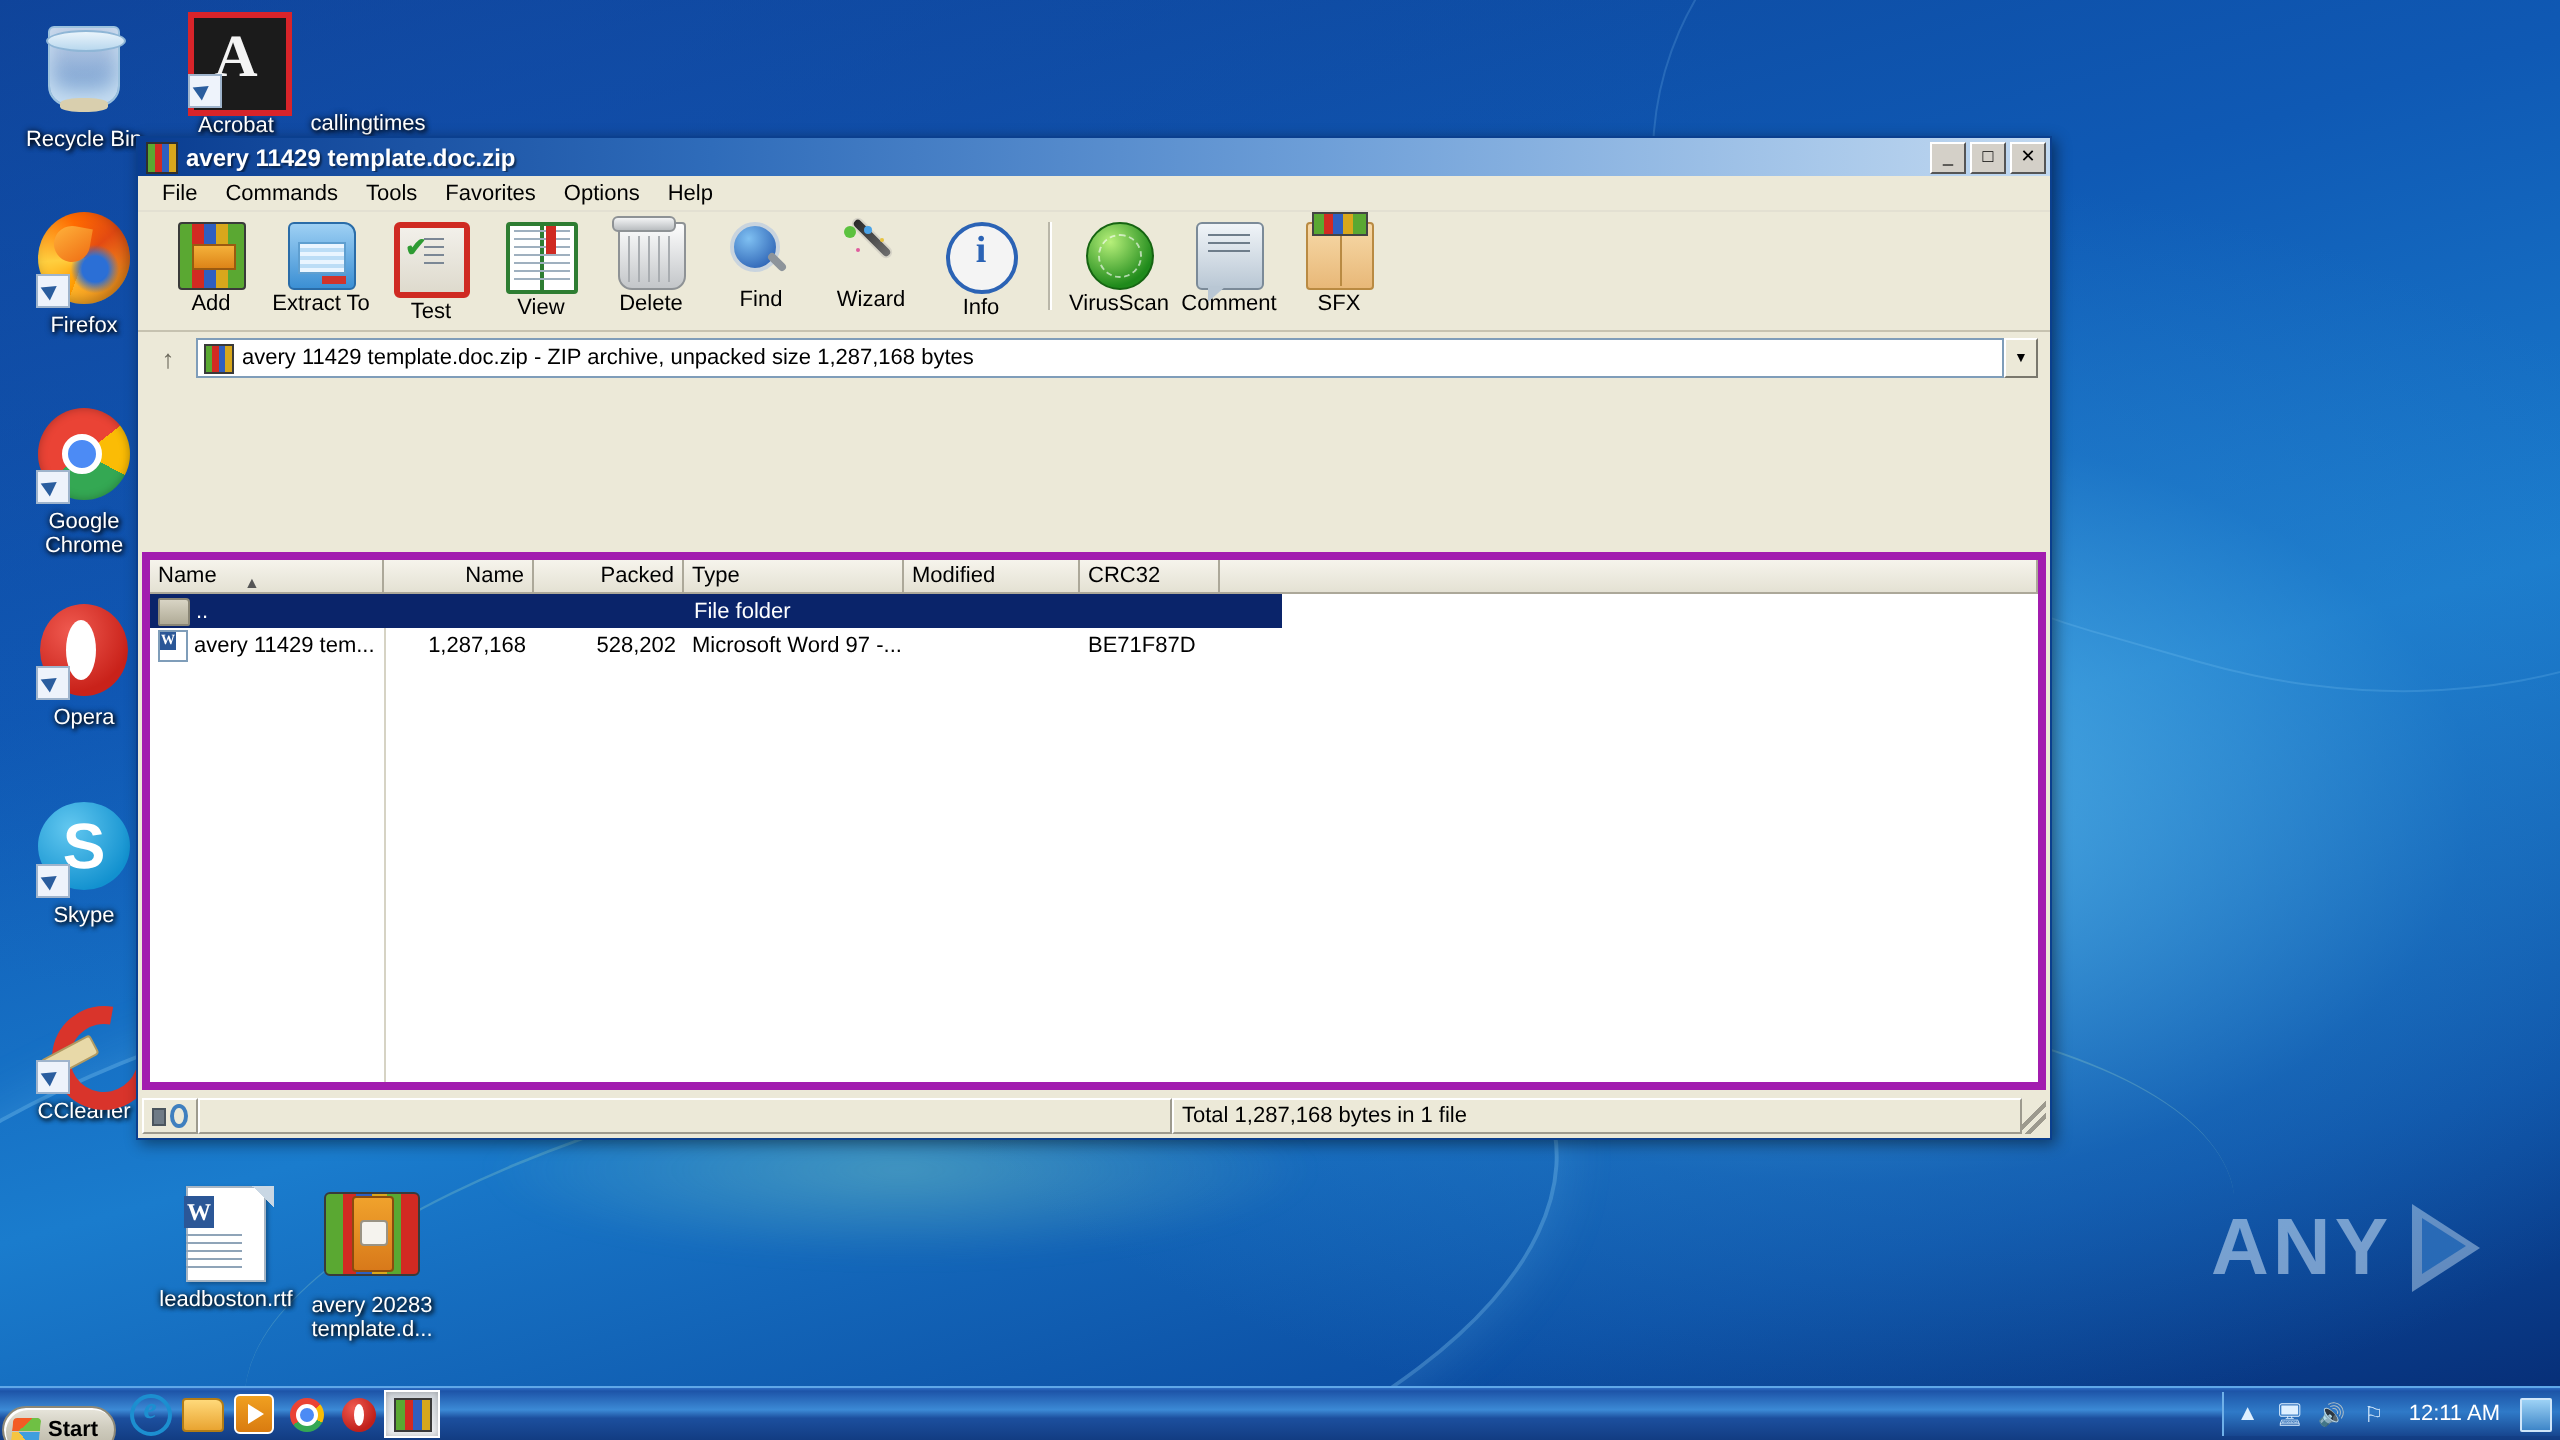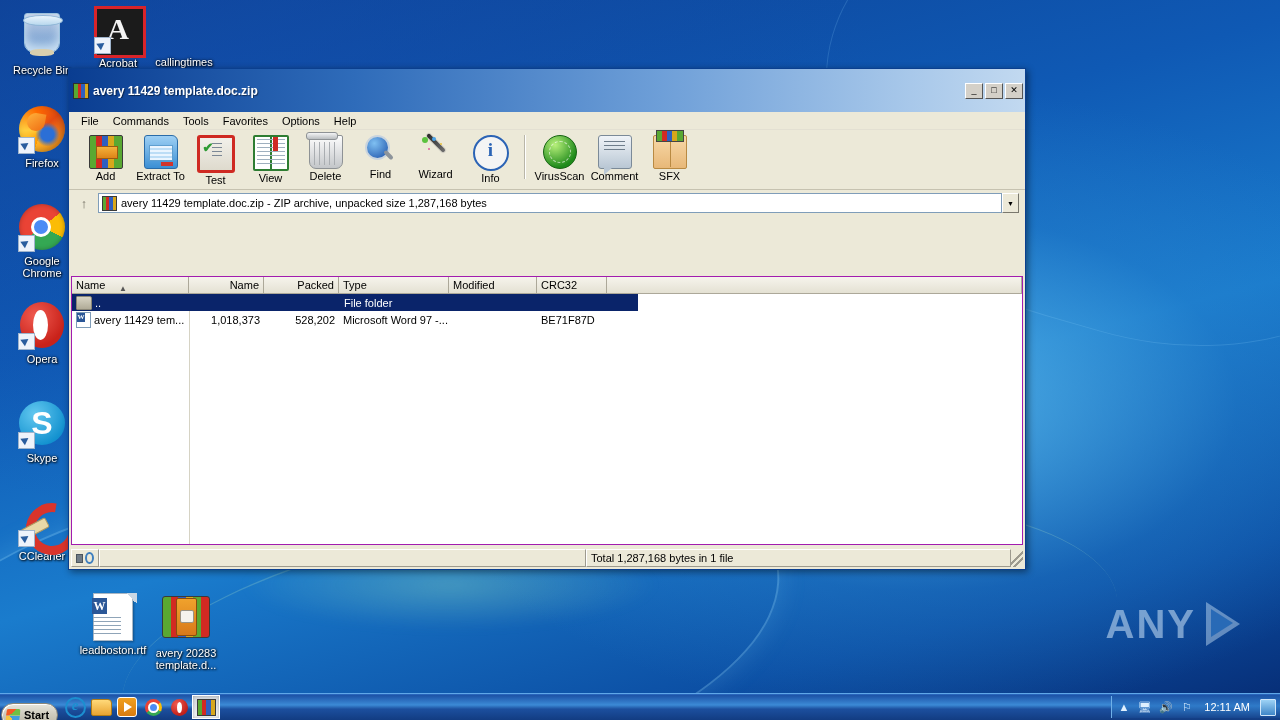--- a/index.html
+++ b/index.html
@@ -109,21 +109,21 @@
   .ic-acro{width:46px;height:46px;margin:1px auto 0;background:#1b1b1b;border:3px solid #d8242a;}
   .ic-acro:after{content:"A";position:absolute;left:0;right:0;top:4px;color:#f4f4f4;
       font:bold 30px/38px "Liberation Serif",serif;text-align:center;}
 
   
   #winrar{position:absolute;left:68px;top:68px;width:956px;height:500px;
     background:#ece9d8;border:1px solid #0a3f8f;box-shadow:2px 2px 7px rgba(0,0,0,.45);}
   #titlebar{height:19px;
     background:linear-gradient(180deg,#1f5fbd 0%,#2c6fc9 18%,#5d97dc 52%,#93bce9 100%);
     background-image:linear-gradient(90deg,#0a3d91 0%,#2f6cba 30%,#6e9fd8 62%,#a8c8ea 88%,#c2d9f0 100%);
-    display:flex;align-items:center;padding:12px 2px;}
+    display:flex;align-items:center;padding:0 2px;}
   #titlebar .ticon{width:14px;height:14px;margin:0 4px 0 2px;
     background:linear-gradient(90deg,#5aa832 0 25%,#d22a22 25% 50%,#2f5fc0 50% 75%,#d8a71c 75%);
     border:1px solid #2f2f2f;}
   #titletext{color:#fff;font-weight:bold;font-size:12px;text-shadow:1px 1px 1px rgba(0,0,0,.5);
     flex:1;white-space:nowrap;overflow:hidden;}
   .winbtn{width:16px;height:14px;margin-left:2px;background:#d4d0c8;border:1px solid #fff;
     border-right-color:#555;border-bottom-color:#555;display:flex;align-items:center;
     justify-content:center;font-size:9px;color:#000;font-family:"Liberation Sans",sans-serif;line-height:1;}
   #menubar{height:17px;background:#ece9d8;display:flex;align-items:center;padding-left:5px;
     border-bottom:1px solid #e3e0d2;}
@@ -192,21 +192,21 @@
   #upbtn{width:22px;height:20px;display:flex;align-items:center;justify-content:center;
     color:#6d6a5d;font-size:13px;}
   #addrfield{flex:1;height:18px;background:#fff;border:1px solid #7f9db9;display:flex;align-items:center;
     padding:0 1px;margin-left:3px;}
   #addrfield .aic{width:13px;height:13px;margin:0 4px 0 2px;
     background:linear-gradient(90deg,#5aa832 0 25%,#d22a22 25% 50%,#2f5fc0 50% 75%,#d8a71c 75%);
     border:1px solid #3a3a3a;}
   #addrtext{font-size:11px;color:#000;white-space:nowrap;overflow:hidden;}
   #addrdrop{width:15px;height:18px;background:#ece9d8;border:1px solid #fff;border-right-color:#7a786d;
     border-bottom-color:#7a786d;display:flex;align-items:center;justify-content:center;font-size:7px;}
-  #listwrap2{position:absolute;left:2px;right:2px;top:207px;bottom:24px;border:1px solid #a21caf;background:#86efac;}
+  #listwrap2{position:absolute;left:2px;right:2px;top:207px;bottom:24px;border:4px solid #a21caf;background:#86efac;}
   #colhdr{display:flex;height:17px;background:#ece9d8;border-bottom:1px solid #aca899;}
   .col{height:17px;line-height:16px;font-size:11px;color:#000;
     background:linear-gradient(180deg,#f6f4ec,#e4e1d3);border-right:1px solid #aca899;
     border-bottom:1px solid #aca899;padding:0 4px;box-sizing:border-box;position:relative;}
   .col.r{text-align:right;}
   #rows{position:absolute;left:0;right:0;top:17px;bottom:0;background:#fff;}
   .row{display:flex;height:17px;align-items:center;font-size:11px;color:#000;}
   .row.sel{background:#0a246a;color:#fff;}
   .cell{padding:0 4px;box-sizing:border-box;white-space:nowrap;overflow:hidden;line-height:16px;}
   .cell.r{text-align:right;}
@@ -475,21 +475,21 @@
           <span class="cell r" style="width:75px"></span>
           <span class="cell r" style="width:75px"></span>
           <span class="cell" style="width:110px">File folder</span>
           <span class="cell" style="width:88px"></span>
           <span class="cell" style="width:70px"></span>
         </div>
 
         <div class="row">
           <span class="wicon"></span>
           <span class="cell" style="width:99px;margin-left:-4px">avery 11429 tem...</span>
-          <span class="cell r" style="width:75px">1,018,373</span>
+          <span class="cell r" style="width:75px">1,287,168</span>
           <span class="cell r" style="width:75px">528,202</span>
           <span class="cell" style="width:110px">Microsoft Word 97 -...</span>
           <span class="cell" style="width:88px"></span>
           <span class="cell" style="width:70px">BE71F87D</span>
         </div>
       </div>
     </div>
 
     <div id="statusbar">
       <div class="sbpane sbicon">

